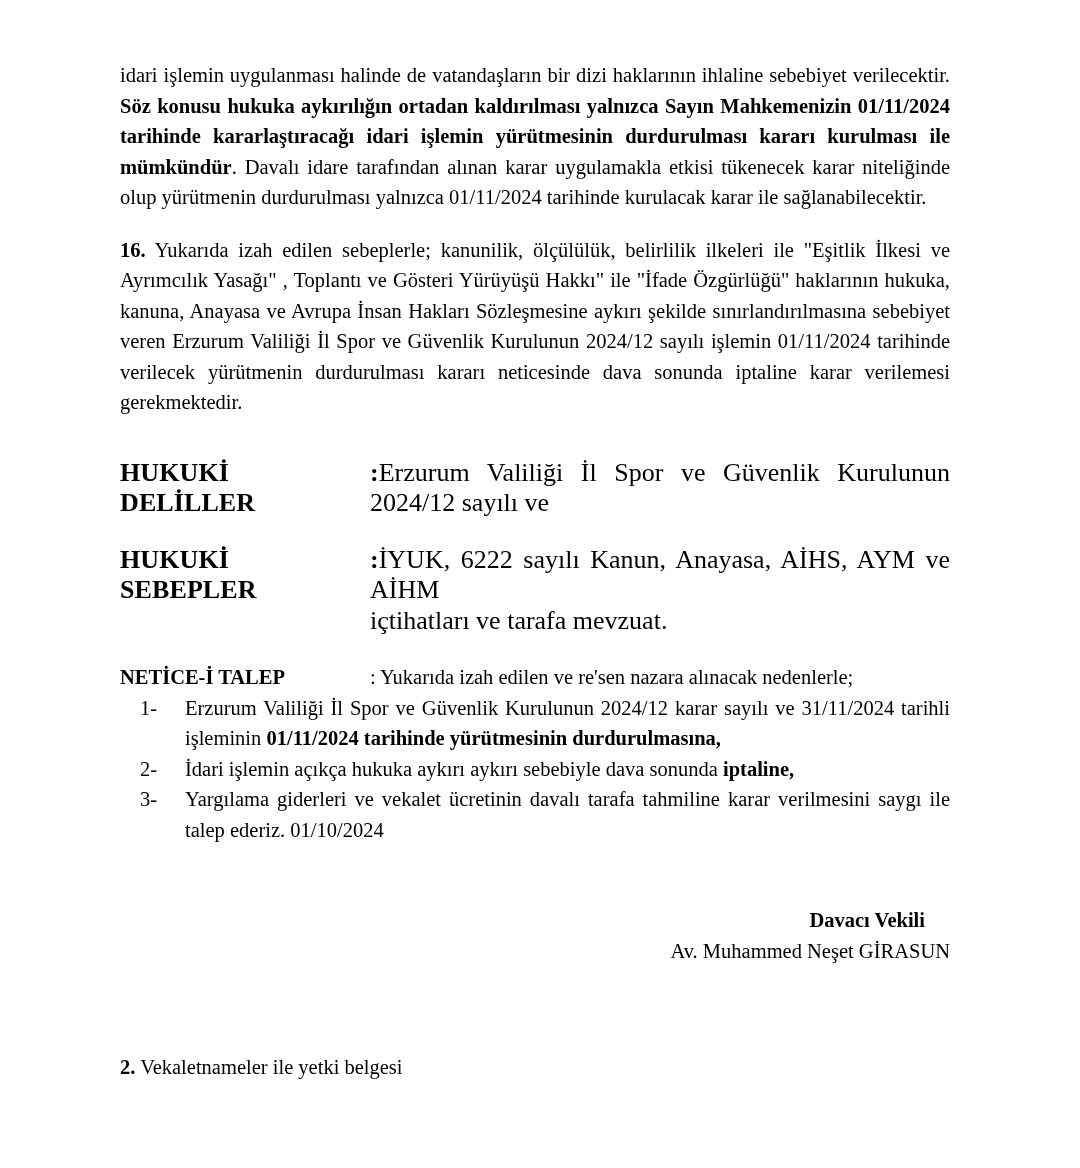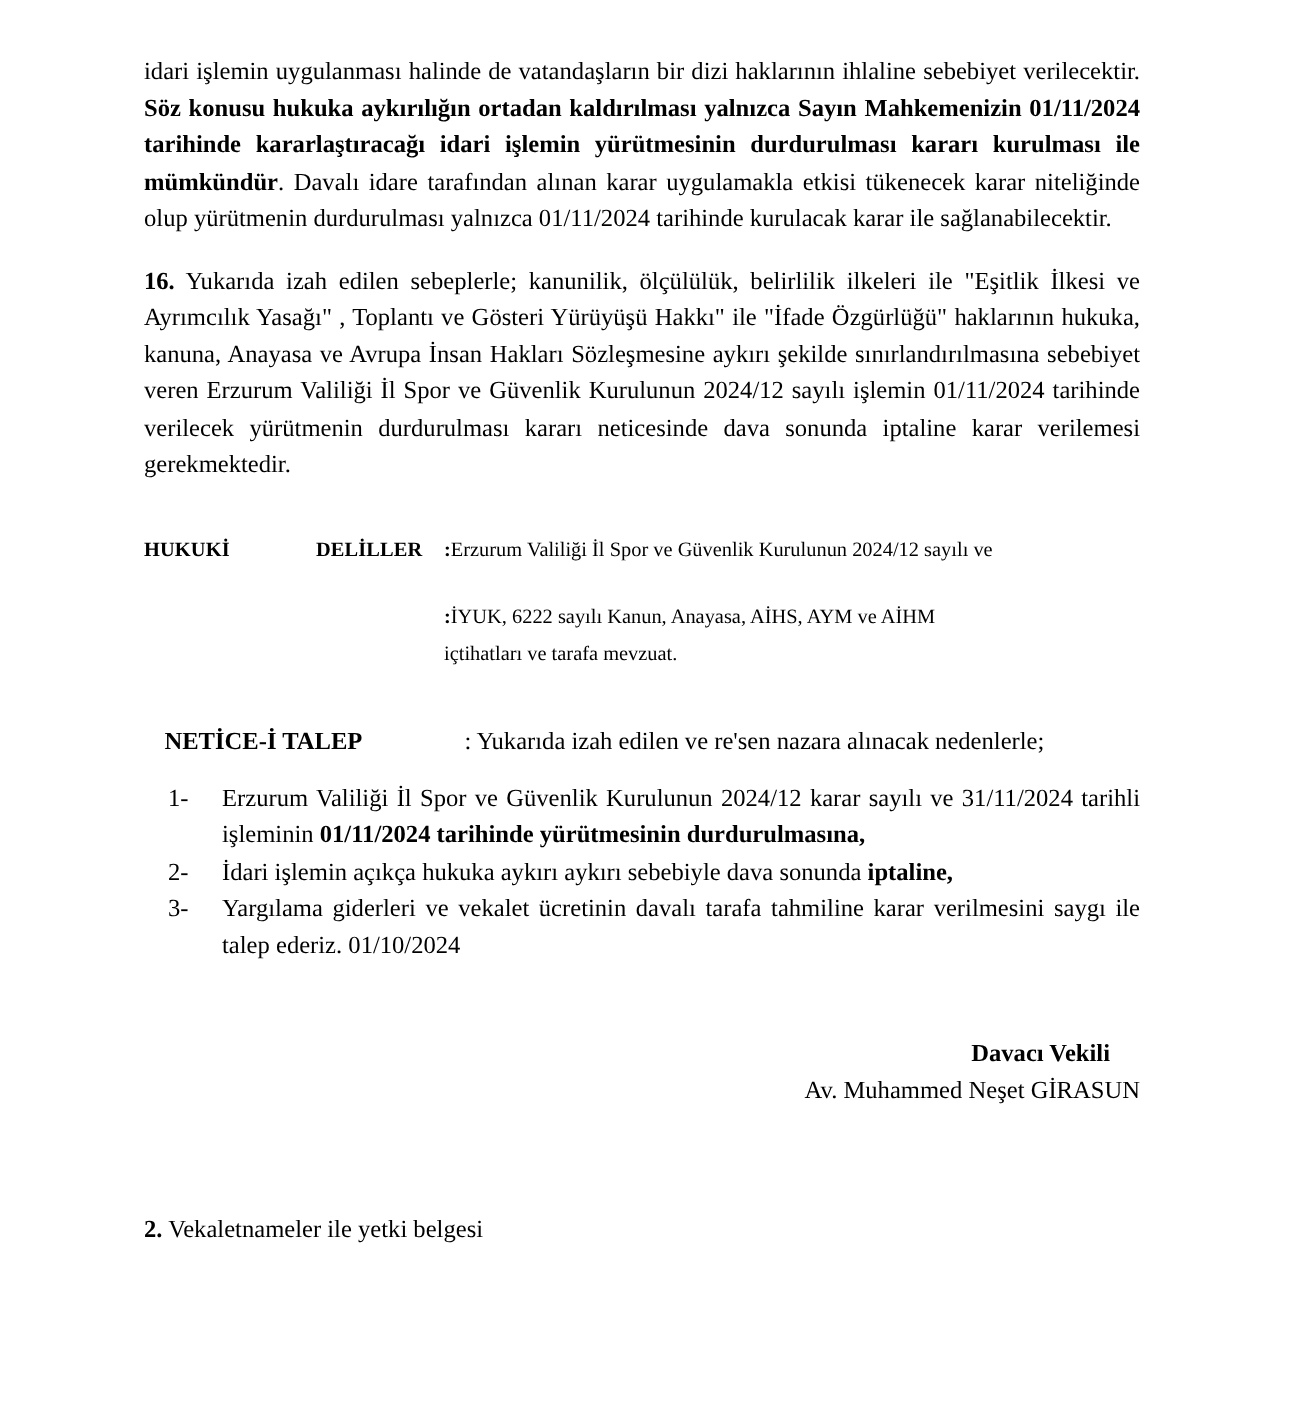--- a/index.html
+++ b/index.html
@@ -17,41 +17,41 @@
   }
   .page {
     position: relative;
     width: 1080px;
     height: 1168px;
     background: #ffffff;
   }
   .content {
     position: absolute;
     left: 120px;
-    top: 45px;
+    top: 60px;
     width: 830px;
   }
 
   
   .para {
     font-size: 20.5px;
     line-height: 30.5px;
     text-align: justify;
     text-justify: inter-word;
     margin: 0 0 22px 0;
   }
   .b { font-weight: bold; }
 
   .gap-lg { height: 26px; }
   .gap-md { height: 18px; }
 
   
   .labelrow {
     position: relative;
-    font-size: 17px;
+    font-size: 26px;
     line-height: 30.5px;
     padding-left: 250px;
     text-align: justify;
     text-justify: inter-word;
     margin: 0;
   }
   .labelrow > .lbl {
     position: absolute;
     left: 0;
     top: 0;
@@ -66,21 +66,21 @@
   }
   .labelrow .colon { font-weight: bold; }
   .labelrow .val-last { text-align: left; }
 
   
   .neticerow {
     position: relative;
     font-size: 20.5px;
     line-height: 30.5px;
     padding-left: 250px;
-    margin: 17px;
+    margin: 0;
   }
   .neticerow > .lbl {
     position: absolute;
     left: 0;
     top: 0;
     font-weight: bold;
   }
 
   
   .reqlist {
@@ -150,21 +150,21 @@
 
     <div class="gap-md"></div>
 
     <p class="labelrow">
       <span class="lbl spread">HUKUKİ DELİLLER</span><span class="colon">:</span><span>Erzurum Valiliği  İl Spor ve Güvenlik Kurulunun 2024/12  sayılı ve</span>
     </p>
 
     <div class="gap-lg"></div>
 
     <p class="labelrow">
-      <span class="colon">:</span><span>İYUK, 6222 sayılı Kanun, Anayasa, AİHS, AYM ve AİHM</span>
+      <span class="lbl spread">HUKUKİ SEBEPLER</span><span class="colon">:</span><span>İYUK, 6222 sayılı Kanun, Anayasa, AİHS, AYM ve AİHM</span>
       <span class="val-last" style="display:block">içtihatları ve tarafa mevzuat.</span>
     </p>
 
     <div class="gap-lg"></div>
 
     <p class="neticerow">
       <span class="lbl">NETİCE-İ TALEP</span><span class="colon">:</span>
       <span>Yukarıda izah edilen ve re'sen nazara alınacak nedenlerle;</span>
     </p>
 

